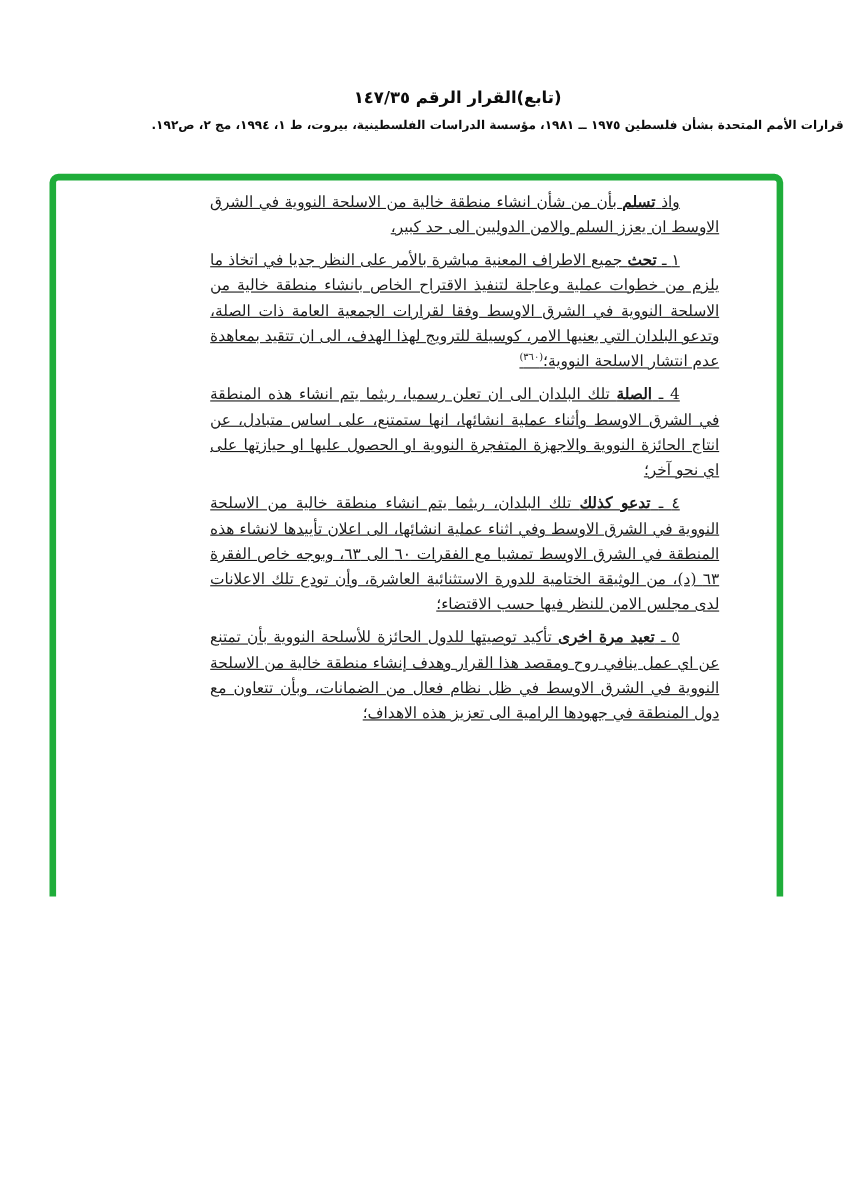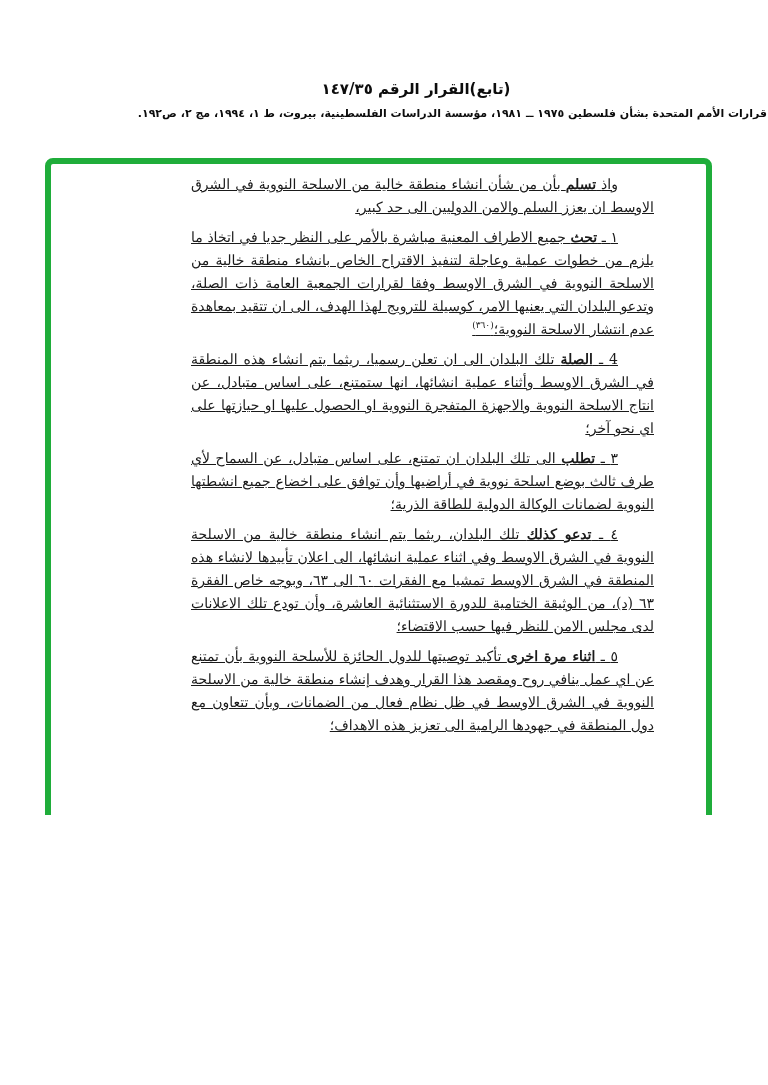--- a/index.html
+++ b/index.html
@@ -98,27 +98,26 @@
   <div class="source">قرارات الأمم المتحدة بشأن فلسطين ١٩٧٥ ــ ١٩٨١، مؤسسة الدراسات الفلسطينية، بيروت، ط ١، ١٩٩٤، مج ٢، ص١٩٢.</div>
 
   <div class="highlight-box">
 
     <div class="text-block">
 
       <p class="para"><span>واذ</span> <span class="lead">تسلم</span><span> بأن من شأن انشاء منطقة خالية من الاسلحة النووية في الشرق الاوسط ان يعزز السلم والامن الدوليين الى حد كبير،</span></p>
 
       <p class="para"><span>١ ـ</span> <span class="lead">تحث</span><span> جميع الاطراف المعنية مباشرة بالأمر على النظر جديا في اتخاذ ما يلزم من خطوات عملية وعاجلة لتنفيذ الاقتراح الخاص بانشاء منطقة خالية من الاسلحة النووية في الشرق الاوسط وفقا لقرارات الجمعية العامة ذات الصلة، وتدعو البلدان التي يعنيها الامر، كوسيلة للترويج لهذا الهدف، الى ان تتقيد بمعاهدة عدم انتشار الاسلحة النووية؛</span><sup class="ref">(٣٦٠)</sup></p>
 
-      <p class="para"><span>4 ـ</span> <span class="lead">الصلة</span><span> تلك البلدان الى ان تعلن رسميا، ريثما يتم انشاء هذه المنطقة في الشرق الاوسط وأثناء عملية انشائها، انها ستمتنع، على اساس متبادل، عن انتاج الاسلحة النووية والاجهزة المتفجرة النووية او الحصول عليها او حيازتها على اي نحو آخر؛</span></p>
+      <p class="para"><span>4 ـ</span> <span class="lead">الصلة</span><span> تلك البلدان الى ان تعلن رسميا، ريثما يتم انشاء هذه المنطقة في الشرق الاوسط وأثناء عملية انشائها، انها ستمتنع، على اساس متبادل، عن انتاج الحائزة النووية والاجهزة المتفجرة النووية او الحصول عليها او حيازتها على اي نحو آخر؛</span></p>
 
-      <p class="para"><span>٣ ـ</span> <span class="lead">تطلب</span><span> الى تلك البلدان ان تمتنع، على اساس متبادل، عن السماح لأي طرف ثالث بوضع اسلحة نووية في أراضيها وأن توافق على اخضاع جميع انشطتها النووية لضمانات الوكالة الدولية للطاقة الذرية؛</span></p>
 
       <p class="para"><span>٤ ـ</span> <span class="lead">تدعو كذلك</span><span> تلك البلدان، ريثما يتم انشاء منطقة خالية من الاسلحة النووية في الشرق الاوسط وفي اثناء عملية انشائها، الى اعلان تأييدها لانشاء هذه المنطقة في الشرق الاوسط تمشيا مع الفقرات ٦٠ الى ٦٣، وبوجه خاص الفقرة ٦٣ (د)، من الوثيقة الختامية للدورة الاستثنائية العاشرة، وأن تودع تلك الاعلانات لدى مجلس الامن للنظر فيها حسب الاقتضاء؛</span></p>
 
-      <p class="para"><span>٥ ـ</span> <span class="lead">اثناء مرة اخرى</span><span> تأكيد توصيتها للدول الحائزة للأسلحة النووية بأن تمتنع عن اي عمل ينافي روح ومقصد هذا القرار وهدف إنشاء منطقة خالية من الاسلحة النووية في الشرق الاوسط في ظل نظام فعال من الضمانات، وبأن تتعاون مع دول المنطقة في جهودها الرامية الى تعزيز هذه الاهداف؛</span></p>
+      <p class="para"><span>٥ ـ</span> <span class="lead">تعيد مرة اخرى</span><span> تأكيد توصيتها للدول الحائزة للأسلحة النووية بأن تمتنع عن اي عمل ينافي روح ومقصد هذا القرار وهدف إنشاء منطقة خالية من الاسلحة النووية في الشرق الاوسط في ظل نظام فعال من الضمانات، وبأن تتعاون مع دول المنطقة في جهودها الرامية الى تعزيز هذه الاهداف؛</span></p>
 
 
     </div>
 
     <div class="footnote-rule"></div>
 
     <div class="footnote">(٣٦٠) قرار الجمعية العامة ٢٣٧٣ (د ـ ٢٢).</div>
 
   </div>
 

